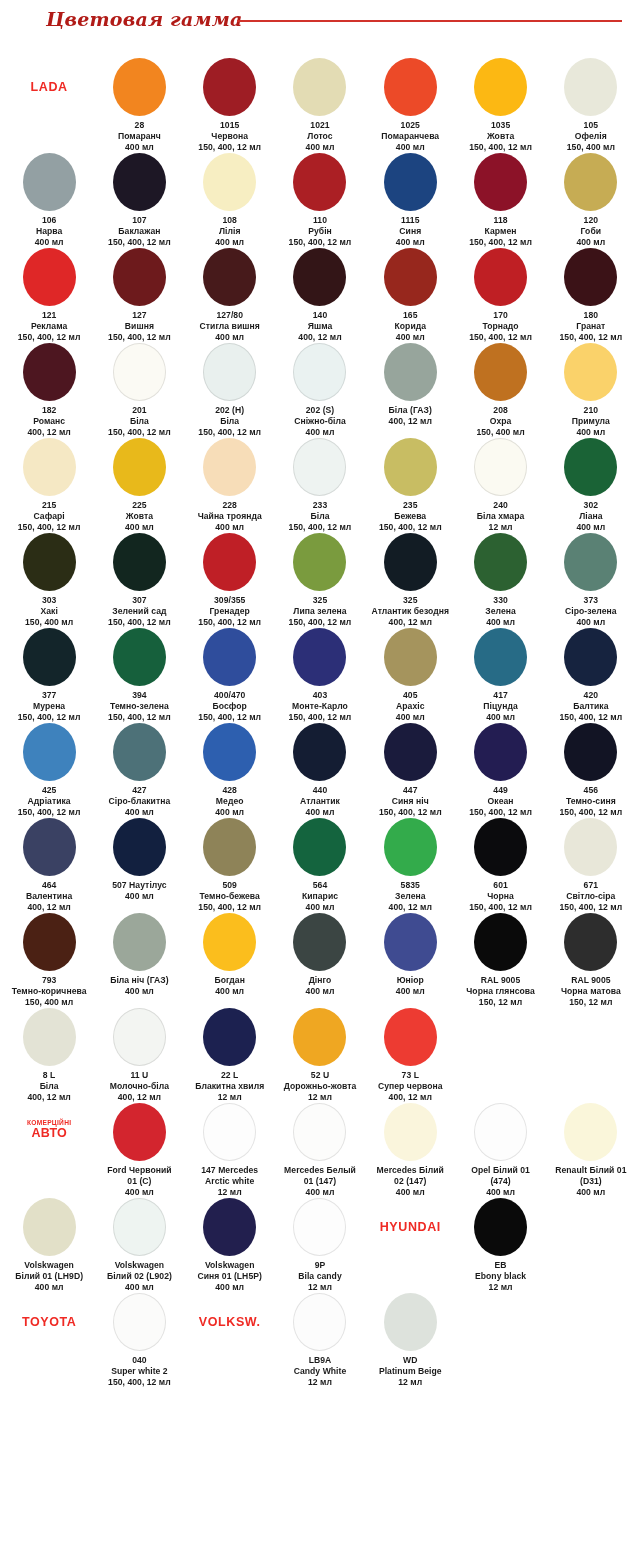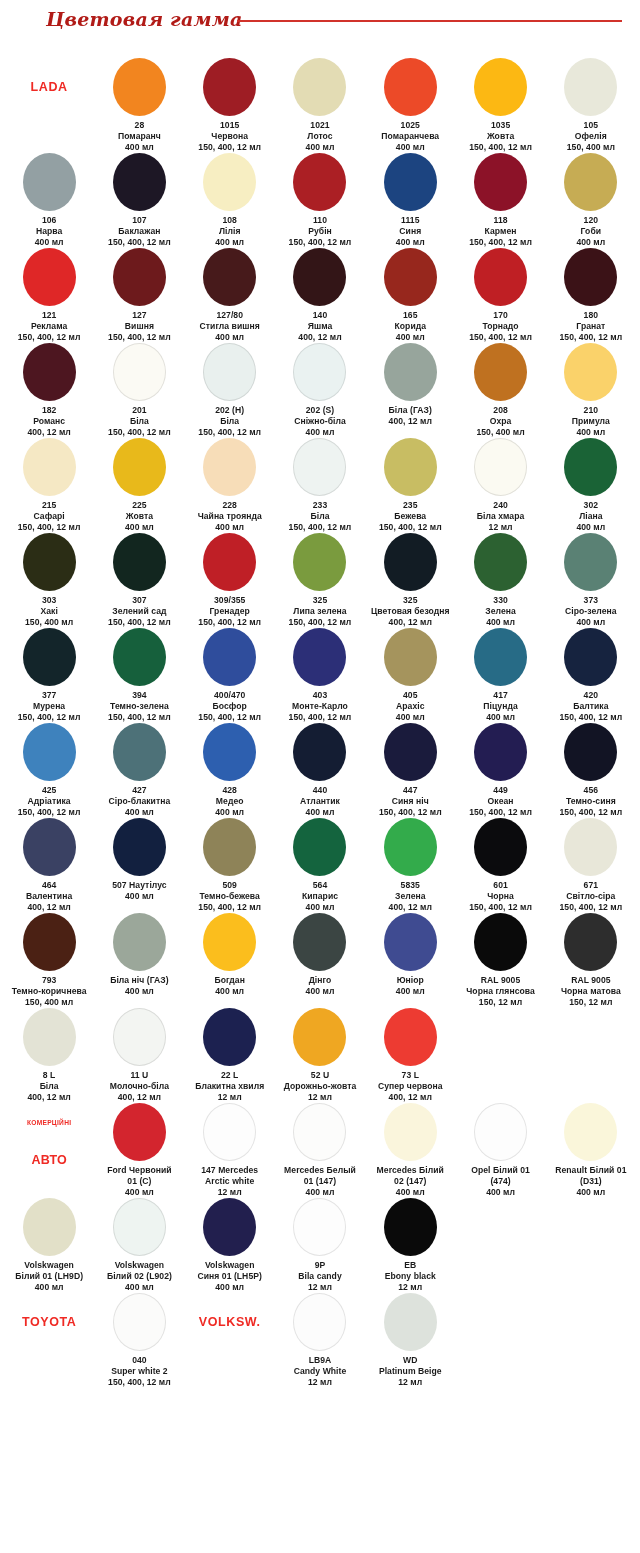--- a/index.html
+++ b/index.html
@@ -533,21 +533,21 @@
           <span class="name">Липа зелена</span>
           <span class="vol">150, 400, 12 мл</span>
         </div>
       </div>
       <div class="cell">
         <div class="swatch-wrap">
           <div class="swatch" style="background: rgb(18, 28, 36);"></div>
         </div>
         <div class="caption">
           <span class="code">325</span>
-          <span class="name">Цветовая безодня</span>
+          <span class="name">Атлантик безодня</span>
           <span class="vol">400, 12 мл</span>
         </div>
       </div>
       <div class="cell">
         <div class="swatch-wrap">
           <div class="swatch" style="background: rgb(44, 97, 49);"></div>
         </div>
         <div class="caption">
           <span class="code">330</span>
           <span class="name">Зелена</span>
@@ -897,21 +897,21 @@
           <span class="code">73 L</span>
           <span class="name">Супер червона</span>
           <span class="vol">400, 12 мл</span>
         </div>
       </div>
     </div>
     <div class="row">
       <div class="cell brand">
         <div class="brand-label stack">
           <span class="small" style="display: block;">КОМЕРЦІЙНІ</span>
-          <span class="big" style="display: block; margin-top: 27px;">АВТО</span>
+          <span class="big" style="display: block;">АВТО</span>
         </div>
       </div>
       <div class="cell">
         <div class="swatch-wrap">
           <div class="swatch" style="background: rgb(211, 37, 46);"></div>
         </div>
         <div class="caption">
           <span class="code">Ford Червоний</span>
           <span class="name">01 (С)</span>
           <span class="vol">400 мл</span>
@@ -1002,20 +1002,23 @@
       <div class="cell">
         <div class="swatch-wrap">
           <div class="swatch faint" style="background: rgb(253, 253, 253);"></div>
         </div>
         <div class="caption">
           <span class="code">9P</span>
           <span class="name">Bila candy</span>
           <span class="vol">12 мл</span>
         </div>
       </div>
+      <div class="cell brand">
+        <div class="brand-label">HYUNDAI</div>
+      </div>
       <div class="cell">
         <div class="swatch-wrap">
           <div class="swatch" style="background: rgb(10, 10, 10);"></div>
         </div>
         <div class="caption">
           <span class="code">EB</span>
           <span class="name">Ebony black</span>
           <span class="vol">12 мл</span>
         </div>
       </div>

